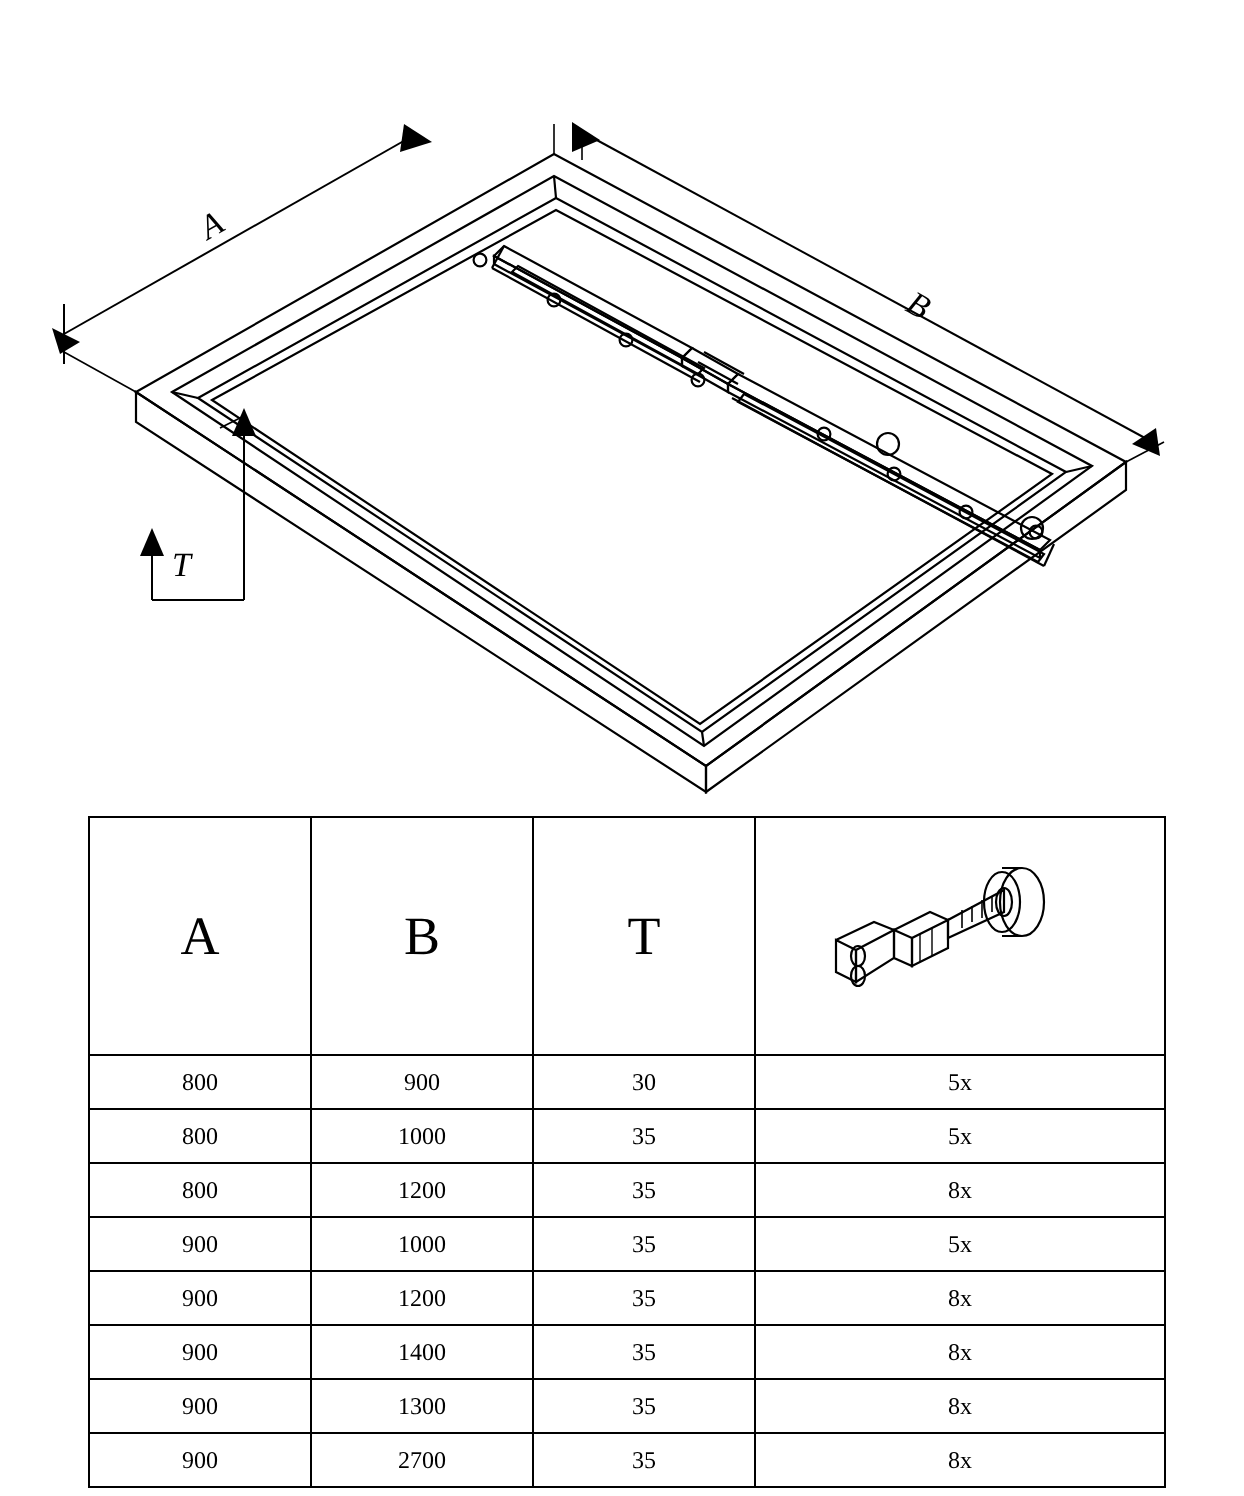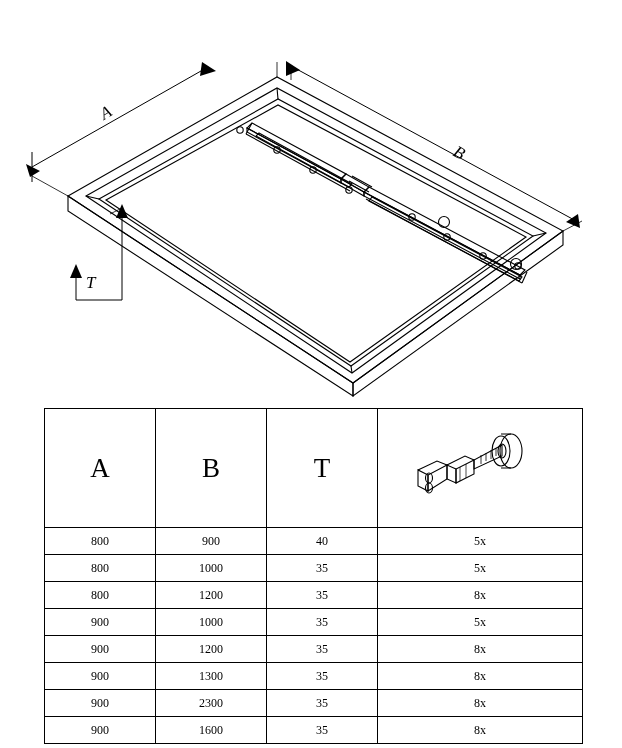--- a/index.html
+++ b/index.html
@@ -190,21 +190,21 @@
               </g>
             </svg>
           </div>
         </th>
       </tr>
     </thead>
     <tbody>
         <tr>
           <td class="body-cell col-a">800</td>
           <td class="body-cell col-b">900</td>
-          <td class="body-cell col-t">40</td>
+          <td class="body-cell col-t">30</td>
           <td class="body-cell col-q">5x</td>
         </tr>
         <tr>
           <td class="body-cell col-a">800</td>
           <td class="body-cell col-b">1000</td>
           <td class="body-cell col-t">35</td>
           <td class="body-cell col-q">5x</td>
         </tr>
         <tr>
           <td class="body-cell col-a">800</td>
@@ -219,32 +219,32 @@
           <td class="body-cell col-q">5x</td>
         </tr>
         <tr>
           <td class="body-cell col-a">900</td>
           <td class="body-cell col-b">1200</td>
           <td class="body-cell col-t">35</td>
           <td class="body-cell col-q">8x</td>
         </tr>
         <tr>
           <td class="body-cell col-a">900</td>
+          <td class="body-cell col-b">1400</td>
+          <td class="body-cell col-t">35</td>
+          <td class="body-cell col-q">8x</td>
+        </tr>
+        <tr>
+          <td class="body-cell col-a">900</td>
           <td class="body-cell col-b">1300</td>
           <td class="body-cell col-t">35</td>
           <td class="body-cell col-q">8x</td>
         </tr>
         <tr>
           <td class="body-cell col-a">900</td>
-          <td class="body-cell col-b">2300</td>
-          <td class="body-cell col-t">35</td>
-          <td class="body-cell col-q">8x</td>
-        </tr>
-        <tr>
-          <td class="body-cell col-a">900</td>
-          <td class="body-cell col-b">1600</td>
+          <td class="body-cell col-b">2700</td>
           <td class="body-cell col-t">35</td>
           <td class="body-cell col-q">8x</td>
         </tr>
       </tbody>
   </table>
 
 </div>
 
 </body></html>

